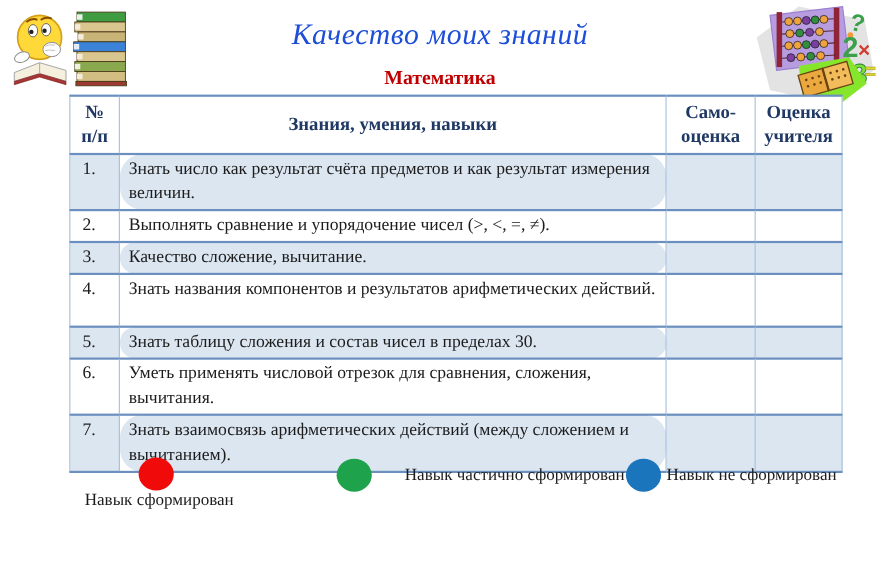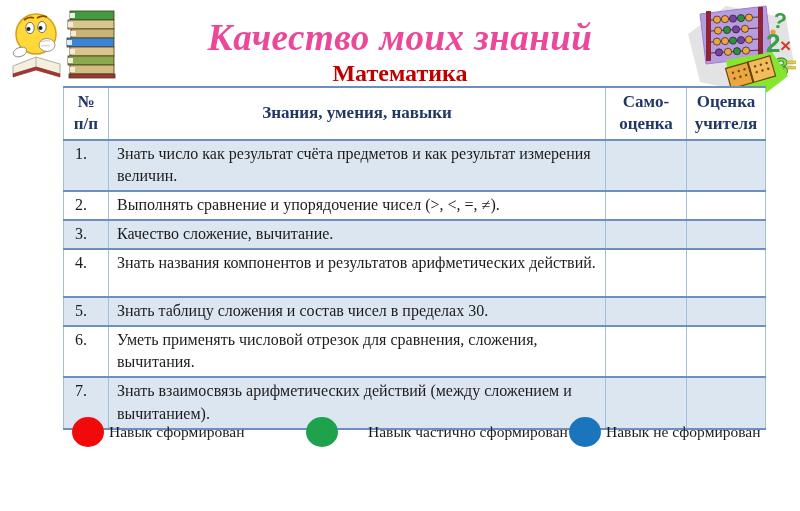--- a/index.html
+++ b/index.html
@@ -8,55 +8,55 @@
   .slide { position:relative; width:800px; height:511px; background:#fff; }
 
   
   .clip { position:absolute; }
   .clip.tl { left:8px; top:6px; width:118px; height:80px; }
   .clip.tr { right:4px; top:2px; width:122px; height:96px; }
 
   
   .title {
     position:absolute; top:16px; left:0; width:100%; text-align:center;
-    font-size:37px; font-weight:bold; font-style:italic; color:#ec4899; letter-spacing:.5px;
+    font-size:27px; font-weight:normal; font-style:italic; color:#1d4ed8; letter-spacing:.5px;
   }
   .subtitle {
     position:absolute; top:60px; left:0; width:100%; text-align:center;
-    font-size:24px; font-weight:bold; color:#c00000;
+    font-size:18px; font-weight:bold; color:#c00000;
   }
 
   
   table.skills {
     position:absolute; left:63px; top:86px; width:702px;
     border-collapse:collapse; table-layout:fixed;
   }
   .skills th, .skills td {
     border-left:1px solid #a4bedd; border-right:1px solid #a4bedd;
     border-top:2px solid #6b8fbf; border-bottom:2px solid #6b8fbf;
     vertical-align:top;
   }
   .skills th {
     background:#fff; color:#1f3864; font-weight:bold; font-size:17px;
     text-align:center; vertical-align:middle; line-height:1.32;
     white-space:pre-line; padding:3px 2px; height:49px;
   }
   .skills td { font-size:16px; color:#1c1c1c; line-height:1.38; }
   .skills td.num { padding:2px 2px 2px 11px; }
-  .skills td.txt { padding:2px 0 3px 8px; }
+  .skills td.txt { padding:2px 0 3px 8px;border-radius:21px; }
   .skills tbody tr:nth-child(odd) td { background:#dce6f1; }
   .skills tbody tr:nth-child(even) td { background:#ffffff; }
   col.c-num { width:45px; } col.c-txt { width:497px; }
   col.c-self { width:81px; } col.c-teach { width:79px; }
   .skills td.score { padding:0; }
   .skills tr.h1 td { height:28px; } .skills tr.h2 td { height:48px; }
 
   
   .legend-item { position:absolute; top:416px; display:flex; align-items:center; height:32px; }
-  .legend-item.l1 { left:72px; } .legend-item.l2 { left:306px;gap:25px; } .legend-item.l3 { left:569px; }
+  .legend-item.l1 { left:72px;flex-direction:column; } .legend-item.l2 { left:306px;gap:25px; } .legend-item.l3 { left:569px; }
   .dot { display:inline-block; width:32px; height:30px; border-radius:50%; flex:0 0 auto; }
   .legend-label { font-size:15.5px; color:#1c1c1c; margin-left:5px; white-space:nowrap; }
 </style>
 </head>
 <body>
 
 <div class="slide">
 
   <svg class="clip tl" viewBox="0 0 118 80" aria-hidden="true">
     <g stroke="#4a3a1a" stroke-width="0.8">

